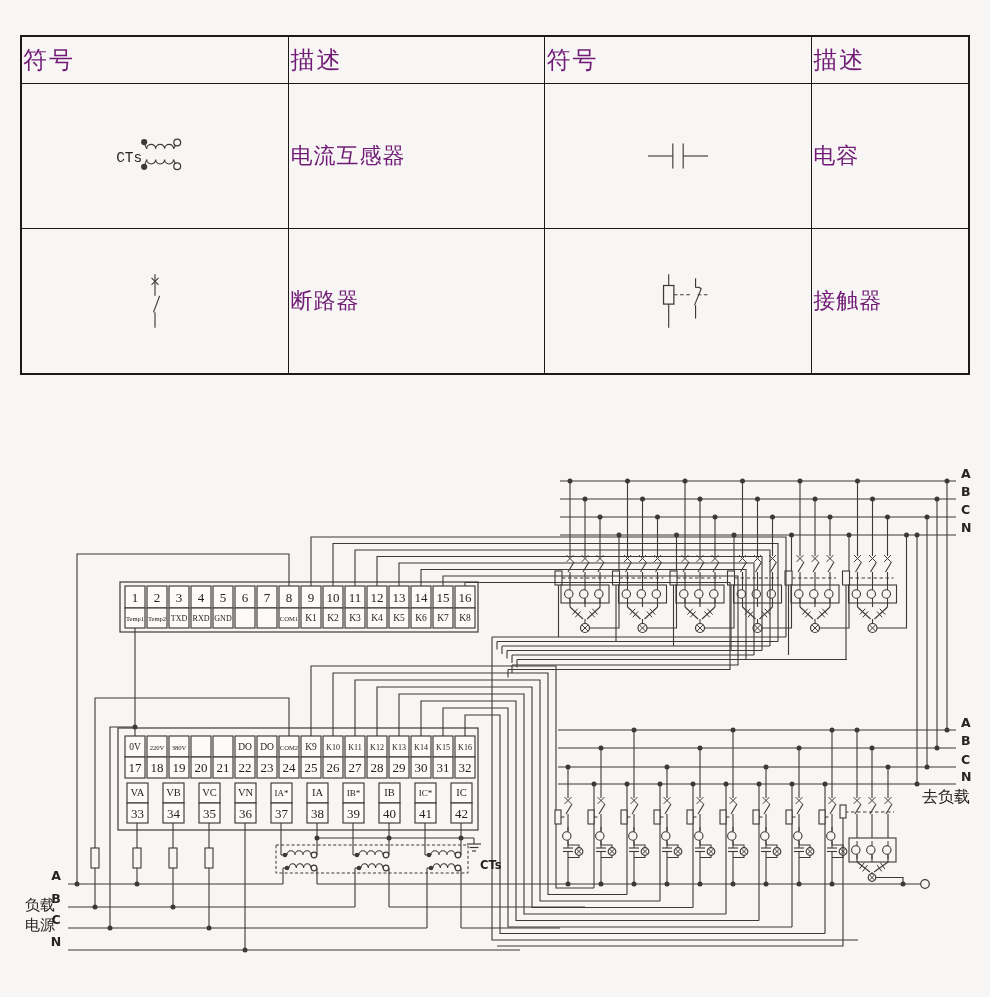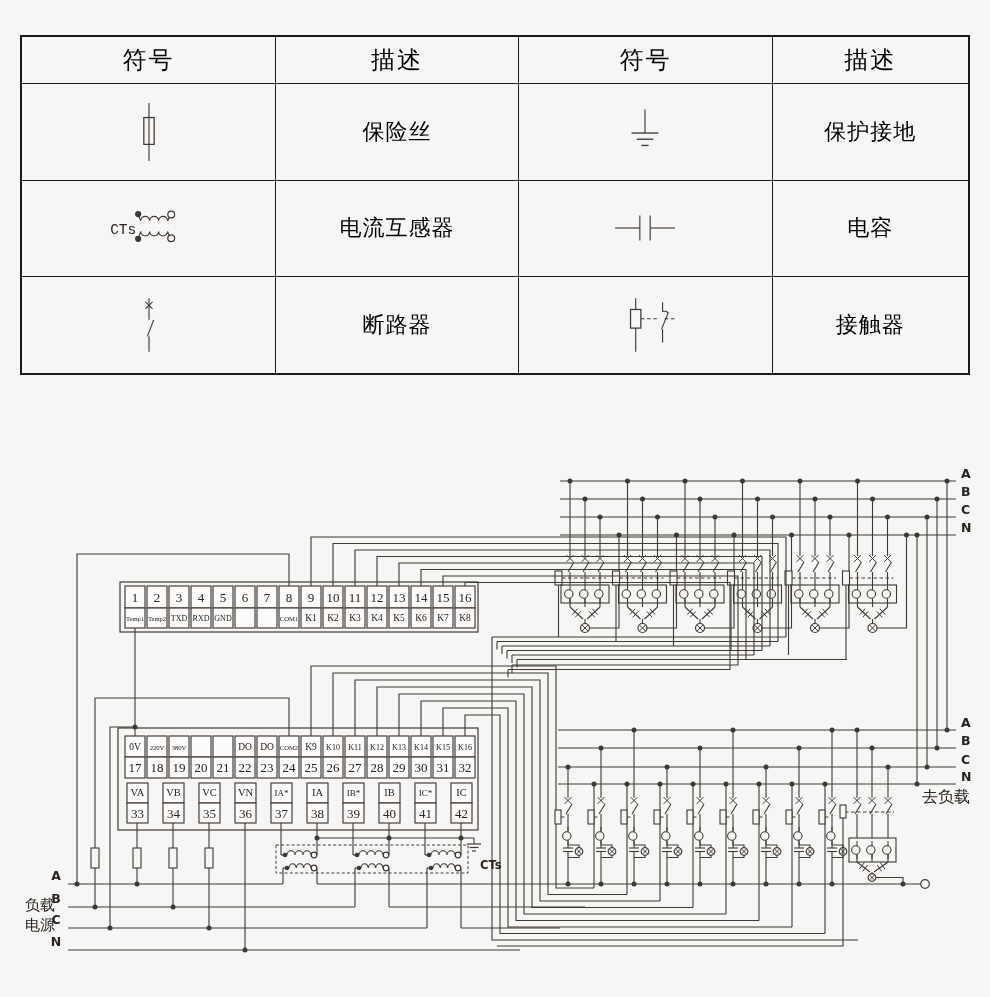--- a/index.html
+++ b/index.html
@@ -1,21 +1,21 @@
 <!DOCTYPE html>
 <html><head>
 <meta charset="utf-8">
 <style>
   html,body{margin:0;padding:0;}
   body{background:#f7f6f4;font-family:"Liberation Sans",sans-serif;}
   #page{position:relative;width:990px;height:997px;background:#f7f6f4;overflow:hidden;}
   table.legend{position:absolute;left:20px;top:35px;width:950px;height:340px;
     border-collapse:collapse;background:#f7f6f4;}
-  table.legend th,table.legend td{border:1.3px solid #1c1a19;text-align:center;vertical-align:middle;
-    font-family:"Liberation Serif",serif;color:#000000;}
+  table.legend th,table.legend td{border:1.3px solid #1c1a19;text-align:left;vertical-align:middle;
+    font-family:"Liberation Serif",serif;color:#701a75;}
   table.legend{border:2.5px solid #1c1a19;}
   table.legend th{font-size:24px;font-weight:normal;height:44px;letter-spacing:2px;}
   table.legend td.desc{font-size:22px;letter-spacing:1px;}
   table.legend td.sym{height:73px;}
   table.legend td.sym svg{display:block;margin:0 auto;}
   #diagram{position:absolute;left:0;top:0;}
   text{fill:#26221f;}
 </style>
 </head>
 <body>
@@ -24,38 +24,20 @@
 <table class="legend">
   <thead>
         <tr id="legend-head-row">
           <th>符号</th>
           <th>描述</th>
           <th>符号</th>
           <th>描述</th>
         </tr>
       </thead>
   <tbody id="legend-body">
-        <tr>
-          <td class="sym">
-            <svg width="120" height="62" viewBox="0 0 90 60">
-              <line x1="45" y1="2" x2="45" y2="58" stroke="#3d3935" stroke-width="1.1"></line>
-              <rect x="40" y="16" width="10" height="26" fill="none" stroke="#3d3935" stroke-width="1.2"></rect>
-            </svg>
-          </td>
-          <td class="desc">保险丝</td>
-          <td class="sym">
-            <svg width="120" height="62" viewBox="0 0 90 60">
-              <line x1="45" y1="8" x2="45" y2="31" stroke="#3d3935" stroke-width="1.1"></line>
-              <line x1="32" y1="31" x2="58" y2="31" stroke="#3d3935" stroke-width="1.3"></line>
-              <line x1="37" y1="37" x2="53" y2="37" stroke="#3d3935" stroke-width="1.3"></line>
-              <line x1="41.5" y1="43" x2="48.5" y2="43" stroke="#3d3935" stroke-width="1.3"></line>
-            </svg>
-          </td>
-          <td class="desc">保护接地</td>
-        </tr>
         <tr>
           <td class="sym">
             <svg width="120" height="62" viewBox="0 0 90 60">
               <text x="20" y="36" font-size="14" text-anchor="middle" font-family="&quot;Liberation Mono&quot;,monospace">CTs</text>
               <line x1="34.5" y1="17" x2="37" y2="23" stroke="#3d3935" stroke-width="1.1"></line>
               <path d="M37,23 a4.333333333333333,4.2 0 0 1 8.666666666666666,0 a4.333333333333333,4.2 0 0 1 8.666666666666666,0 a4.333333333333333,4.2 0 0 1 8.666666666666666,0" fill="none" stroke="#3d3935" stroke-width="1.1"></path>
               <line x1="63" y1="23" x2="65.3" y2="18.5" stroke="#3d3935" stroke-width="1.1"></line>
               <circle cx="34.5" cy="16.5" r="3" fill="#3d3935" stroke="none"></circle>
               <circle cx="66.5" cy="17" r="3.3" fill="#f7f6f4" stroke="#3d3935" stroke-width="1.2"></circle>
               <line x1="34.5" y1="40" x2="37" y2="33.5" stroke="#3d3935" stroke-width="1.1"></line>

